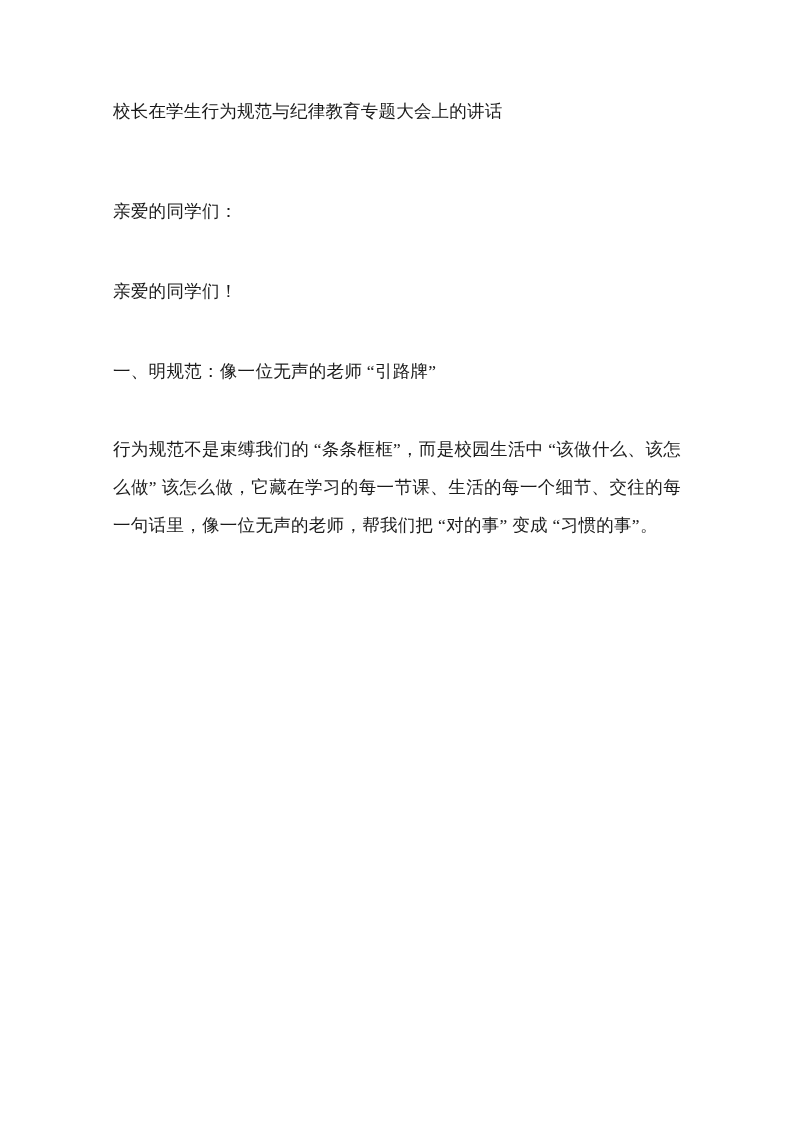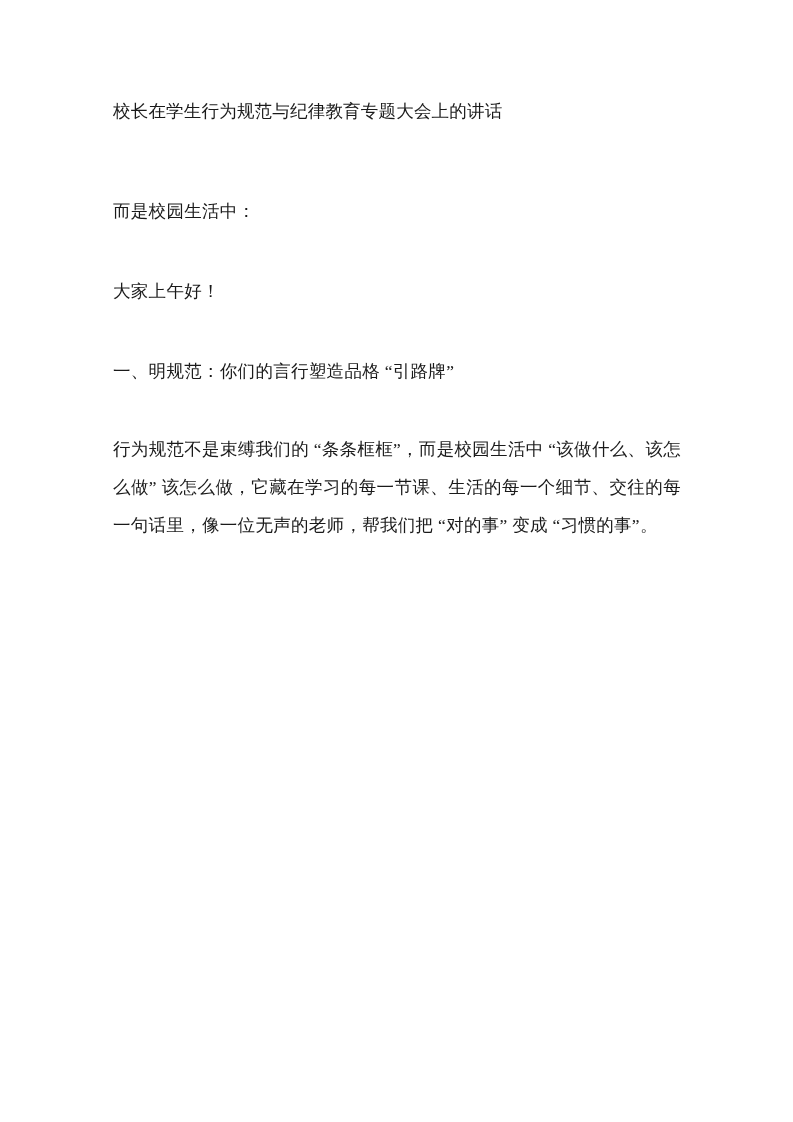--- a/index.html
+++ b/index.html
@@ -59,18 +59,18 @@
   .para.body-indentless {
     text-align: justify;
   }
 </style>
 </head>
 <body>
 
 <div class="page">
   <div class="content">
     <p class="doc-title">校长在学生行为规范与纪律教育专题大会上的讲话</p>
-    <p class="para salutation">而是校园生活中：</p>
-    <p class="para greeting">大家上午好！</p>
-    <p class="para heading">一、明规范：你们的言行塑造品格 “引路牌”</p>
+    <p class="para salutation">亲爱的同学们：</p>
+    <p class="para greeting">亲爱的同学们！</p>
+    <p class="para heading">一、明规范：像一位无声的老师 “引路牌”</p>
     <p class="para body-indentless">行为规范不是束缚我们的 “条条框框”，而是校园生活中 “该做什么、该怎么做” 该怎么做，它藏在学习的每一节课、生活的每一个细节、交往的每一句话里，像一位无声的老师，帮我们把 “对的事” 变成 “习惯的事”。</p>
   </div>
 </div>
 
 </body></html>

